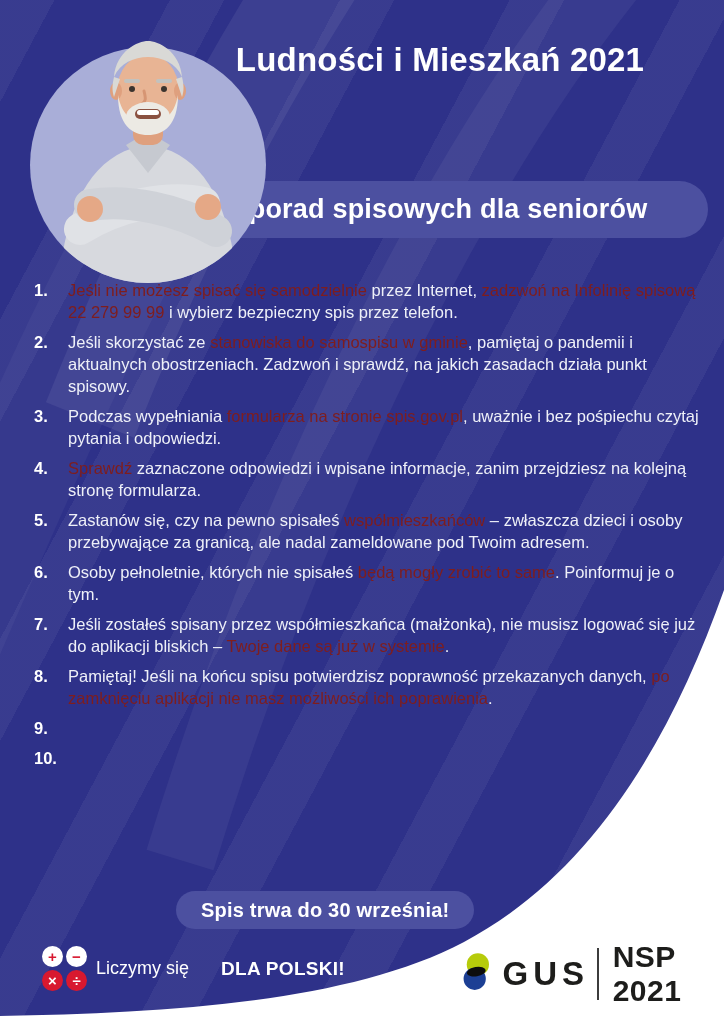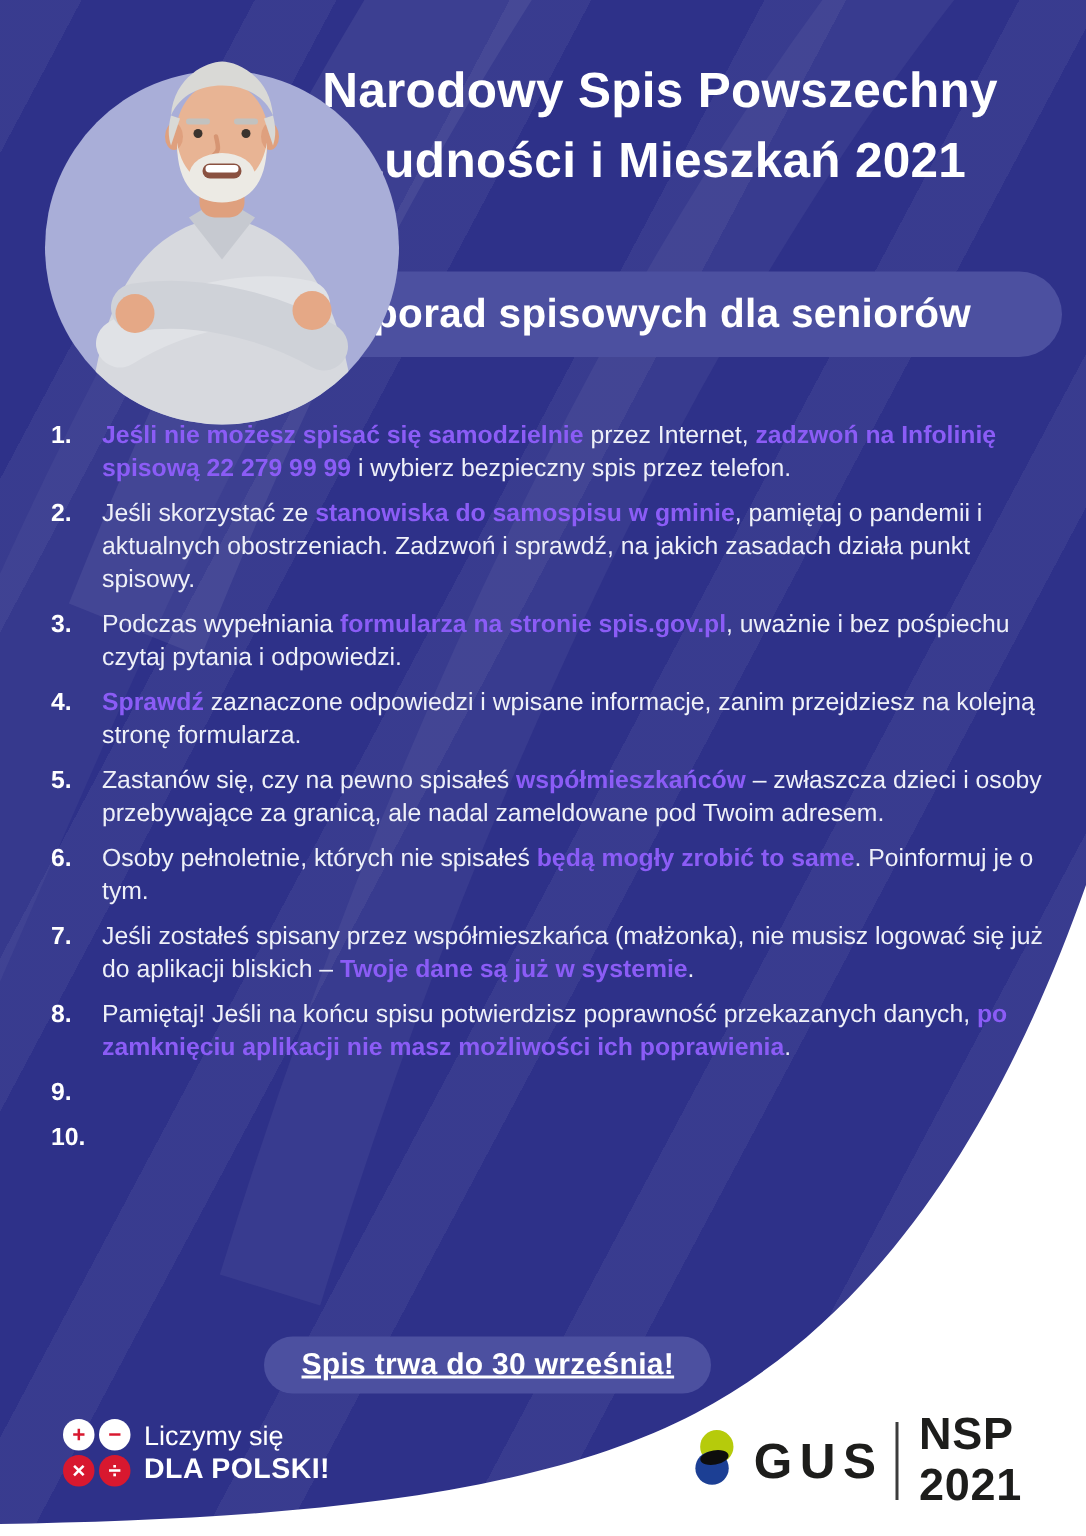--- a/index.html
+++ b/index.html
@@ -41,50 +41,50 @@
 
   
   .tips{
     position:absolute;left:34px;top:279px;width:678px;z-index:3;
     display:flex;flex-direction:column;gap:8px;
     color:#eef0f8;font-size:16.5px;line-height:22px;
   }
   .tip{display:flex;align-items:flex-start;}
   .tip-num{flex:0 0 34px;font-weight:700;color:#ffffff;}
   .tip-body{flex:1;max-width:640px;}
-  .tip-body b{color:#8b5cf6;font-weight:700;}
+  .tip-body b{color:#7f1d1d;font-weight:400;}
   .tip-body.w580{max-width:580px;}
   .tip-body.w460{max-width:460px;}
 
   
   .deadline-pill{
     position:absolute;left:176px;top:891px;height:38px;z-index:3;
     padding:0 25px;background:#4c50a0;border-radius:19px;
     display:inline-flex;align-items:center;
-    color:#ffffff;font-weight:700;font-size:20px;letter-spacing:0.2px;text-decoration:underline;
+    color:#ffffff;font-weight:700;font-size:20px;letter-spacing:0.2px;
   }
 
   
   .liczymy{
     position:absolute;left:42px;top:946px;z-index:3;
     display:flex;align-items:center;gap:9px;color:#ffffff;
   }
   .math-grid{
     display:grid;grid-template-columns:21px 21px;grid-template-rows:21px 21px;gap:3px;
   }
   .mcirc{
     width:21px;height:21px;border-radius:50%;
     display:flex;align-items:center;justify-content:center;
     font-weight:700;font-size:15px;line-height:1;
   }
   .mcirc.white{background:#ffffff;color:#d8182f;}
   .mcirc.red{background:#d8182f;color:#ffffff;}
-  .liczymy-text{display:flex;flex-direction:column;justify-content:center;}
+  .liczymy-text{display:flex;flex-direction:row;justify-content:center;}
   .liczymy-l1{font-size:18px;font-weight:400;line-height:22px;}
-  .liczymy-l2{font-size:19px;font-weight:700;line-height:23px;letter-spacing:0.3px;}
+  .liczymy-l2{font-size:19px;font-weight:700;line-height:23px;letter-spacing:0.3px;margin-left:32px;}
 
   
   .gus{
     position:absolute;left:462px;top:940px;z-index:3;
     display:flex;align-items:center;color:#1d1d1b;
   }
   .gus-word{font-size:33px;font-weight:700;letter-spacing:5px;margin-left:12px;}
   .gus-divider{width:2px;height:52px;background:#3c3c3c;margin:0 14px 0 8px;}
   .nsp-word{font-size:30px;font-weight:600;letter-spacing:0.5px;}
 </style>
@@ -143,21 +143,20 @@
       <path d="M 116 58 C 118 66 118 68 114 71" stroke="#d69573" stroke-width="3" fill="none" stroke-linecap="round"></path>
 
       <path d="M 90 62 C 90 92 104 102 120 102 C 136 102 150 92 150 62 C 146 84 134 90 120 90 C 106 90 94 84 90 62 Z" fill="#eceae4"></path>
       <ellipse cx="120" cy="84" rx="22" ry="15" fill="#eceae4"></ellipse>
       <rect x="107" y="76" width="26" height="10" rx="5" fill="#8a5140"></rect>
       <rect x="109" y="77" width="22" height="5" rx="2.5" fill="#ffffff"></rect>
     </svg>
   </div>
 
   <div class="title">
-    <div>Narodowy Spis Powszechny</div>
     <div>Ludności i Mieszkań 2021</div>
   </div>
 
   <div class="tips">
       <div class="tip">
         <span class="tip-num">1.</span>
         <span class="tip-body"><b>Jeśli nie możesz spisać się samodzielnie</b><span> przez Internet, </span><b>zadzwoń na Infolinię spisową 22 279 99 99</b><span> i wybierz bezpieczny spis przez telefon.</span></span>
       </div>
       <div class="tip">
         <span class="tip-num">2.</span>

